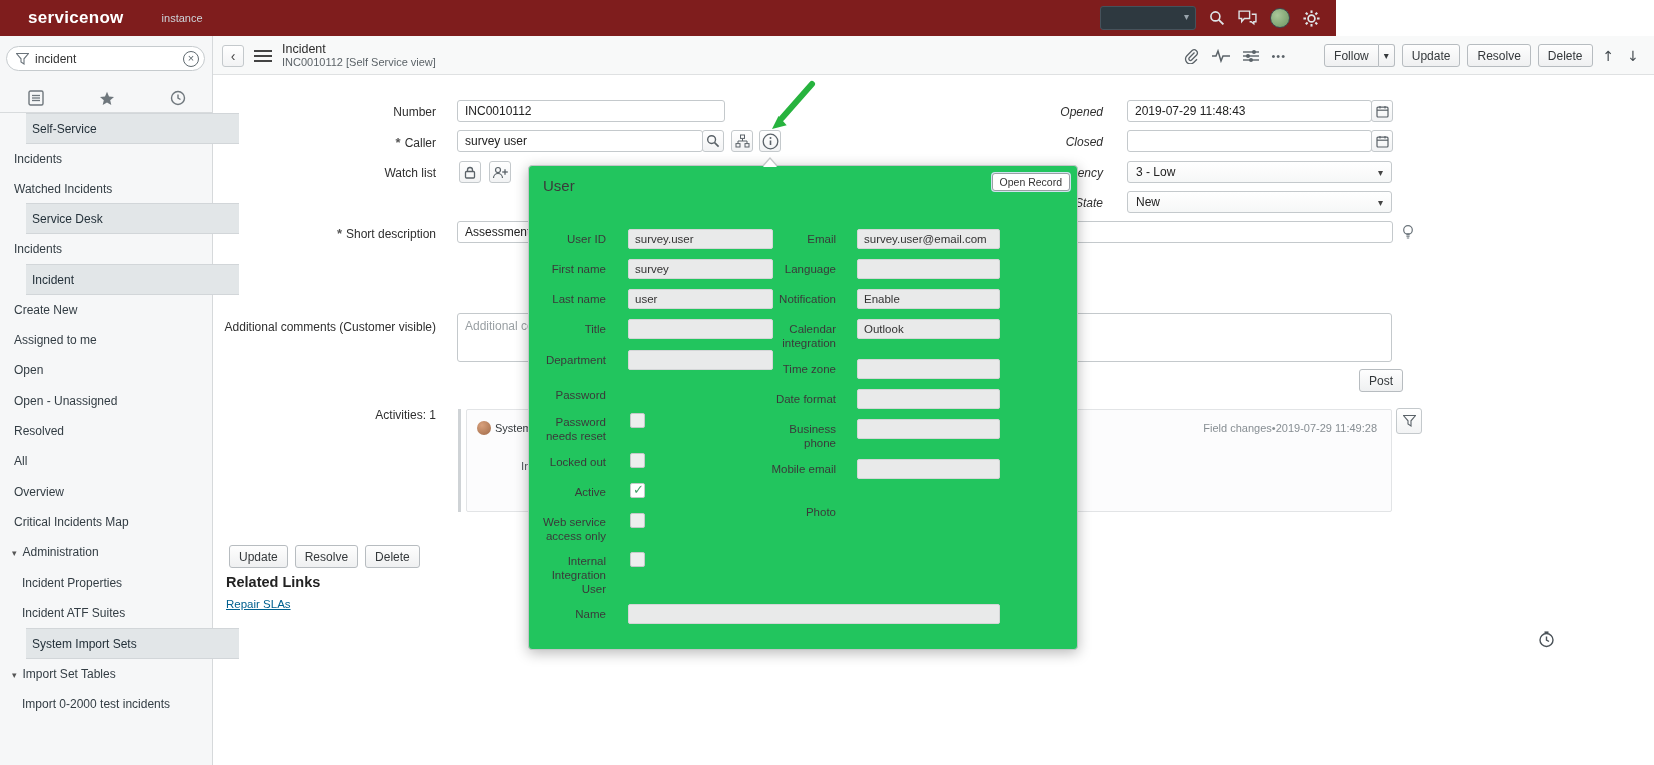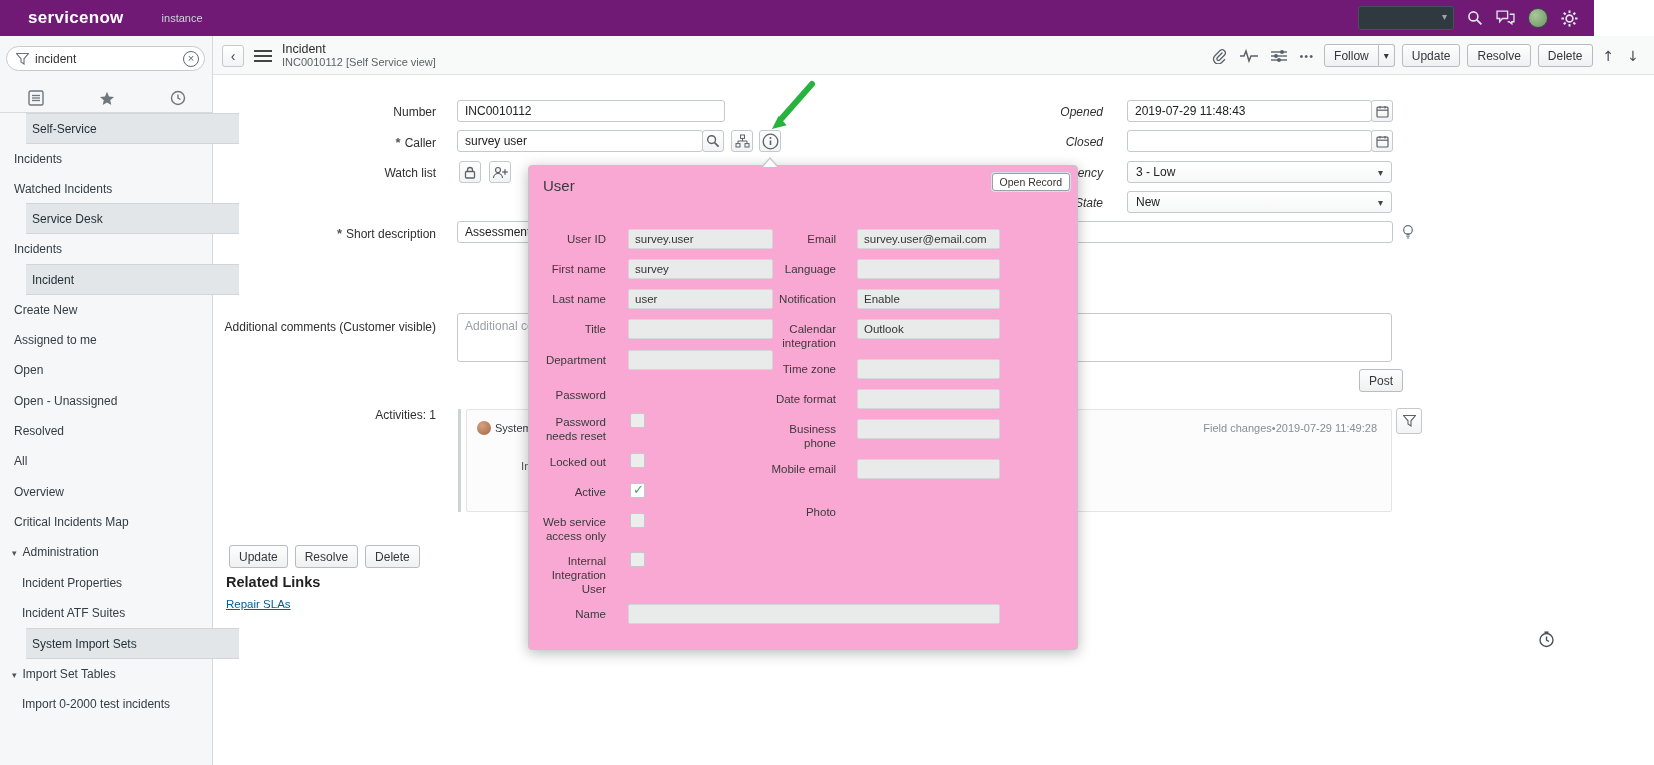--- a/index.html
+++ b/index.html
@@ -1,20 +1,20 @@
 <!DOCTYPE html>
 <html><head>
 <meta charset="utf-8">
 <style>
   * { margin:0; padding:0; box-sizing:border-box; }
   body { font-family:"Liberation Sans",sans-serif; background:#e9eaec; }
   .screen { position:relative; width:1654px; height:765px; background:#fff; overflow:hidden; font-size:12px; color:#2e2e2e; }
 
   
-  .top-header { position:absolute; left:0; top:0; width:1594px; height:36px; background:#701a75; display:flex; align-items:center; z-index:20; }
+  .top-header { position:absolute; left:0; top:0; width:1336px; height:36px; background:#7f1d1d; display:flex; align-items:center; z-index:20; }
   .logo { color:#fff; font-size:17px; font-weight:bold; margin-left:28px; letter-spacing:.3px; cursor:pointer; }
   .instance-label { color:#cdd4d9; font-size:11px; margin-left:38px; }
   .hdr-right { margin-left:auto; display:flex; align-items:center; gap:13px; margin-right:16px; }
   .scope-box { width:96px; height:24px; background:#2e3940; border:1px solid #46525b; border-radius:3px; position:relative; cursor:pointer; }
   .scope-box .car { position:absolute; right:6px; top:4px; color:#9aa5ad; font-size:10px; font-family:"DejaVu Sans",sans-serif; }
   .hicon { display:inline-flex; align-items:center; justify-content:center; cursor:pointer; }
   .avatar { width:20px; height:20px; border-radius:50%; background:radial-gradient(circle at 35% 35%, #a9c79a, #6c9460); border:1px solid #3c4a52; cursor:pointer; }
 
   
   .sidebar { position:absolute; left:0; top:36px; width:213px; height:729px; background:#f6f7f8; border-right:1px solid #d6d9db; z-index:10; }
@@ -32,21 +32,21 @@
   
   .form-header { position:absolute; left:213px; top:36px; width:1441px; height:39px; background:#f8f9f9; border-bottom:1px solid #dfe1e2; z-index:5; }
   .fh-left { position:absolute; left:9px; top:0; height:39px; display:flex; align-items:center; gap:10px; }
   .icbtn { width:22px; height:22px; border:1px solid #c4c9cc; border-radius:3px; background:linear-gradient(#ffffff,#f2f3f4); display:inline-flex; align-items:center; justify-content:center; cursor:pointer; color:#444; font-size:14px; }
   .fh-title .t1 { font-size:12.5px; color:#2c2c2c; line-height:14px; }
   .fh-title .t2 { font-size:11px; color:#5c6368; line-height:13px; }
   .fh-actions { position:absolute; right:12px; top:0; height:39px; display:flex; align-items:center; gap:7px; }
   .fh-actions .gicon { margin:0 3px; cursor:pointer; display:inline-flex; }
   .btn { display:inline-flex; align-items:center; justify-content:center; height:23px; padding:0 9px; border:1px solid #b7bcc0; border-radius:3px; background:linear-gradient(#fefefe,#eff0f1); font-size:12px; color:#34383b; cursor:pointer; white-space:nowrap; }
   .split { display:flex; }
-  .split .btn.main { border-radius:3px 0 0 3px; }
+  .split .btn.main { border-radius:3px 0 0 3px;margin-left:28px; }
   .split .btn.caret { border-radius:0 3px 3px 0; border-left:none; padding:0 5px; font-family:"DejaVu Sans",sans-serif; font-size:10px; }
   .navarrow { font-family:"DejaVu Sans",sans-serif; font-size:14px; color:#454c51; cursor:pointer; padding:0 3px; }
 
   
   .flbl { position:absolute; right:1218px; font-size:12px; color:#2f2f2f; white-space:nowrap; }
   .flbl-r { position:absolute; right:551px; font-size:12px; color:#2f2f2f; white-space:nowrap;font-style:italic; }
   .req { color:#565656; font-size:13px; font-weight:bold; margin-right:4px; }
   .inp { position:absolute; height:22px; border:1px solid #c4c9cc; border-radius:3px; padding:0 7px; font:12px "Liberation Sans",sans-serif; color:#222; background:#fff; }
   .fbtn { position:absolute; width:22px; height:22px; border:1px solid #c4c9cc; border-radius:3px; background:linear-gradient(#ffffff,#f2f3f4); display:flex; align-items:center; justify-content:center; cursor:pointer; }
   .sel { position:absolute; height:22px; border:1px solid #c4c9cc; border-radius:3px; background:linear-gradient(#ffffff,#f6f7f7); font-size:12px; color:#222; display:flex; align-items:center; justify-content:space-between; padding:0 8px; cursor:pointer; }
@@ -56,21 +56,21 @@
 
   
   .act-bar { position:absolute; left:458px; top:409px; width:3px; height:103px; background:#cfd3d6; }
   .act-card { position:absolute; left:466px; top:409px; width:926px; height:103px; border:1px solid #e2e4e6; background:#fcfcfd; border-radius:2px; }
   .act-avatar { position:absolute; left:10px; top:11px; width:14px; height:14px; border-radius:50%; background:radial-gradient(circle at 35% 30%, #d8a07c, #a06a48); }
   .act-name { position:absolute; left:28px; top:12px; font-size:11px; color:#33383c; }
   .act-meta { position:absolute; right:14px; top:12px; font-size:11px; color:#878e93; display:flex; }
   .act-body { position:absolute; left:54px; top:50px; font-size:11.5px; color:#555b60; }
 
   
-  .popup { position:absolute; left:528px; top:165px; width:550px; height:485px; background:#f9a8d4; border:1px solid #c3c6c8; border-radius:4px; box-shadow:0 3px 14px rgba(0,0,0,.28); z-index:40;padding-left:8px; }
+  .popup { position:absolute; left:528px; top:165px; width:550px; height:485px; background:#22c55e; border:1px solid #c3c6c8; border-radius:4px; box-shadow:0 3px 14px rgba(0,0,0,.28); z-index:40;padding-left:8px; }
   .popup::before { content:""; position:absolute; top:-9px; left:233px; border-left:8px solid transparent; border-right:8px solid transparent; border-bottom:9px solid #c3c6c8; }
   .popup::after  { content:""; position:absolute; top:-7.5px; left:234px; border-left:7px solid transparent; border-right:7px solid transparent; border-bottom:8px solid #fff; }
   .pp-title { position:absolute; left:14px; top:11px; font-size:15px; color:#3a3a3a; }
   .pp-open { position:absolute; right:7px; top:7px; height:18px; padding:0 7px; font-size:10.5px; color:#333; border:1px solid #9aa0a4; border-radius:3px; background:#fff; box-shadow:0 0 0 1px #cfe3ef; display:flex; align-items:center; cursor:pointer; }
   .plbl  { position:absolute; left:0;  width:77px;  text-align:right; font-size:11.5px; color:#3a3a3a; line-height:14px; }
   .plblr { position:absolute; left:230px; width:77px; text-align:right; font-size:11.5px; color:#3a3a3a; line-height:14px; }
   .pro  { position:absolute; left:99px;  width:145px; height:20px; background:#e9eaea; border:1px solid #d4d6d7; border-radius:2px; font-size:11.5px; color:#333; display:flex; align-items:center; padding:0 6px; overflow:hidden; white-space:nowrap; }
   .pror { position:absolute; left:328px; width:143px; height:20px; background:#e9eaea; border:1px solid #d4d6d7; border-radius:2px; font-size:11.5px; color:#333; display:flex; align-items:center; padding:0 6px; overflow:hidden; white-space:nowrap; }
   .pcb { position:absolute; left:101px; width:15px; height:15px; background:#eceeee; border:1px solid #c5c8ca; border-radius:2px; cursor:pointer; }
   .pcb.checked { background:#fff; }

